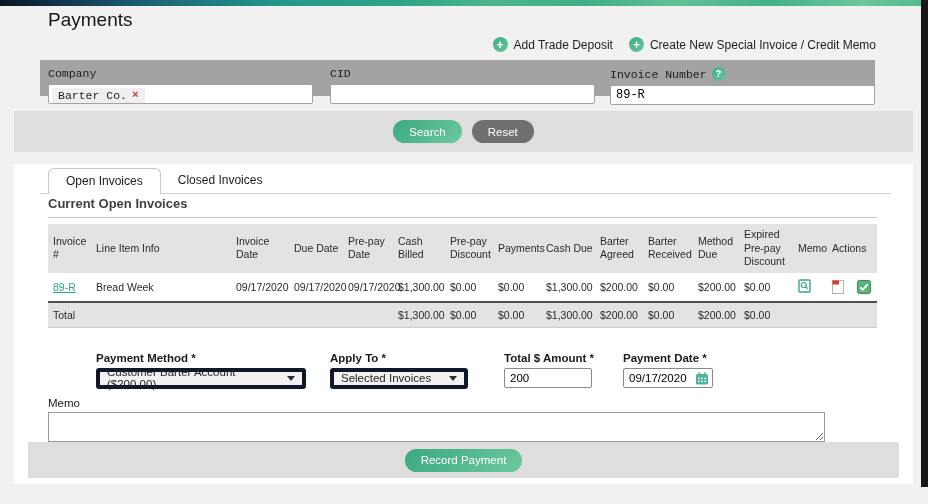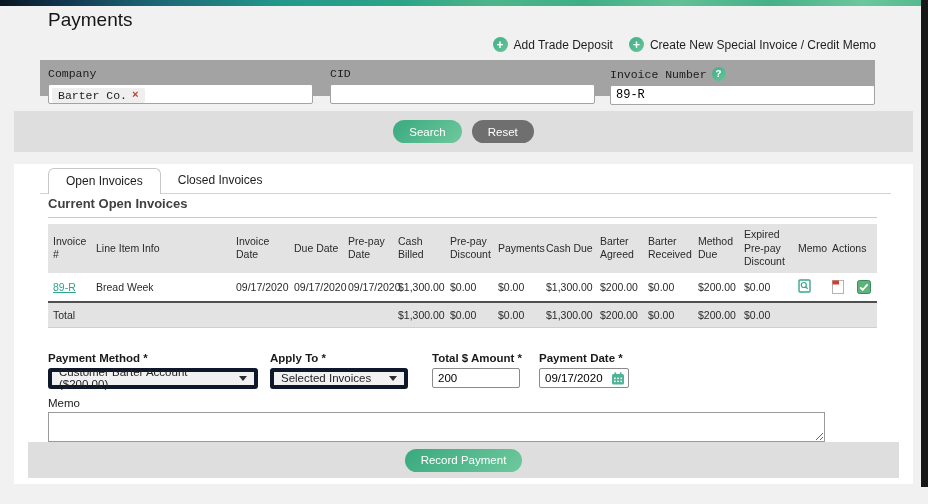--- a/index.html
+++ b/index.html
@@ -57,21 +57,21 @@
     vertical-align:middle; line-height:1.3; padding:4px 2px 4px 0; }
   .invoices th:first-child, .invoices td:first-child { padding-left:5px; }
   .invoices td { font-size:10.5px; color:#2a2a2a; padding:6px 2px 6px 0; white-space:nowrap; vertical-align:middle; }
   .invoices tr.data-row td { border-bottom:1px solid #cfcfcf; }
   .invoices tr.total-row td { background:#e3e3e3; border-top:2px solid #4f4f4f; border-bottom:1px solid #cfcfcf; }
   .inv-link { color:#2ba58e; text-decoration:underline; cursor:pointer; }
   .icon-btn { display:inline-flex; align-items:center; cursor:pointer; }
   .actions-cell { display:flex; gap:13px; align-items:center; }
 
   
-  .payment-row { display:flex; gap:0; margin-top:24px; }
+  .payment-row { display:flex; gap:12px; margin-top:24px;margin-left:48px; }
   .pfield label { display:block; font-size:11.5px; font-weight:bold; color:#1a1a1a; margin-bottom:4px; }
   .pf-method { width:222px; } .pf-apply { width:150px; margin-right:12px; } .pf-amount { width:107px; } .pf-date { width:92px; }
   .select { height:21px; border:4px solid #0f172a; border-radius:3px; background:#f1f1f1;
     display:flex; align-items:center; justify-content:space-between; padding:0 7px; font-size:11.5px; cursor:pointer; }
   .pf-method .select { width:210px; } .pf-apply .select { width:138px; }
   .caret { width:0; height:0; border-left:4px solid transparent; border-right:4px solid transparent; border-top:5px solid #2c2c2c; }
   .small-input { height:20px; border:1px solid #8a8a8a; background:#fff; font-size:11.5px; padding:0 5px;
     font-family:inherit; border-radius:2px; }
   .pf-amount .small-input { width:88px; }
   .date-wrap { position:relative; width:90px; }

